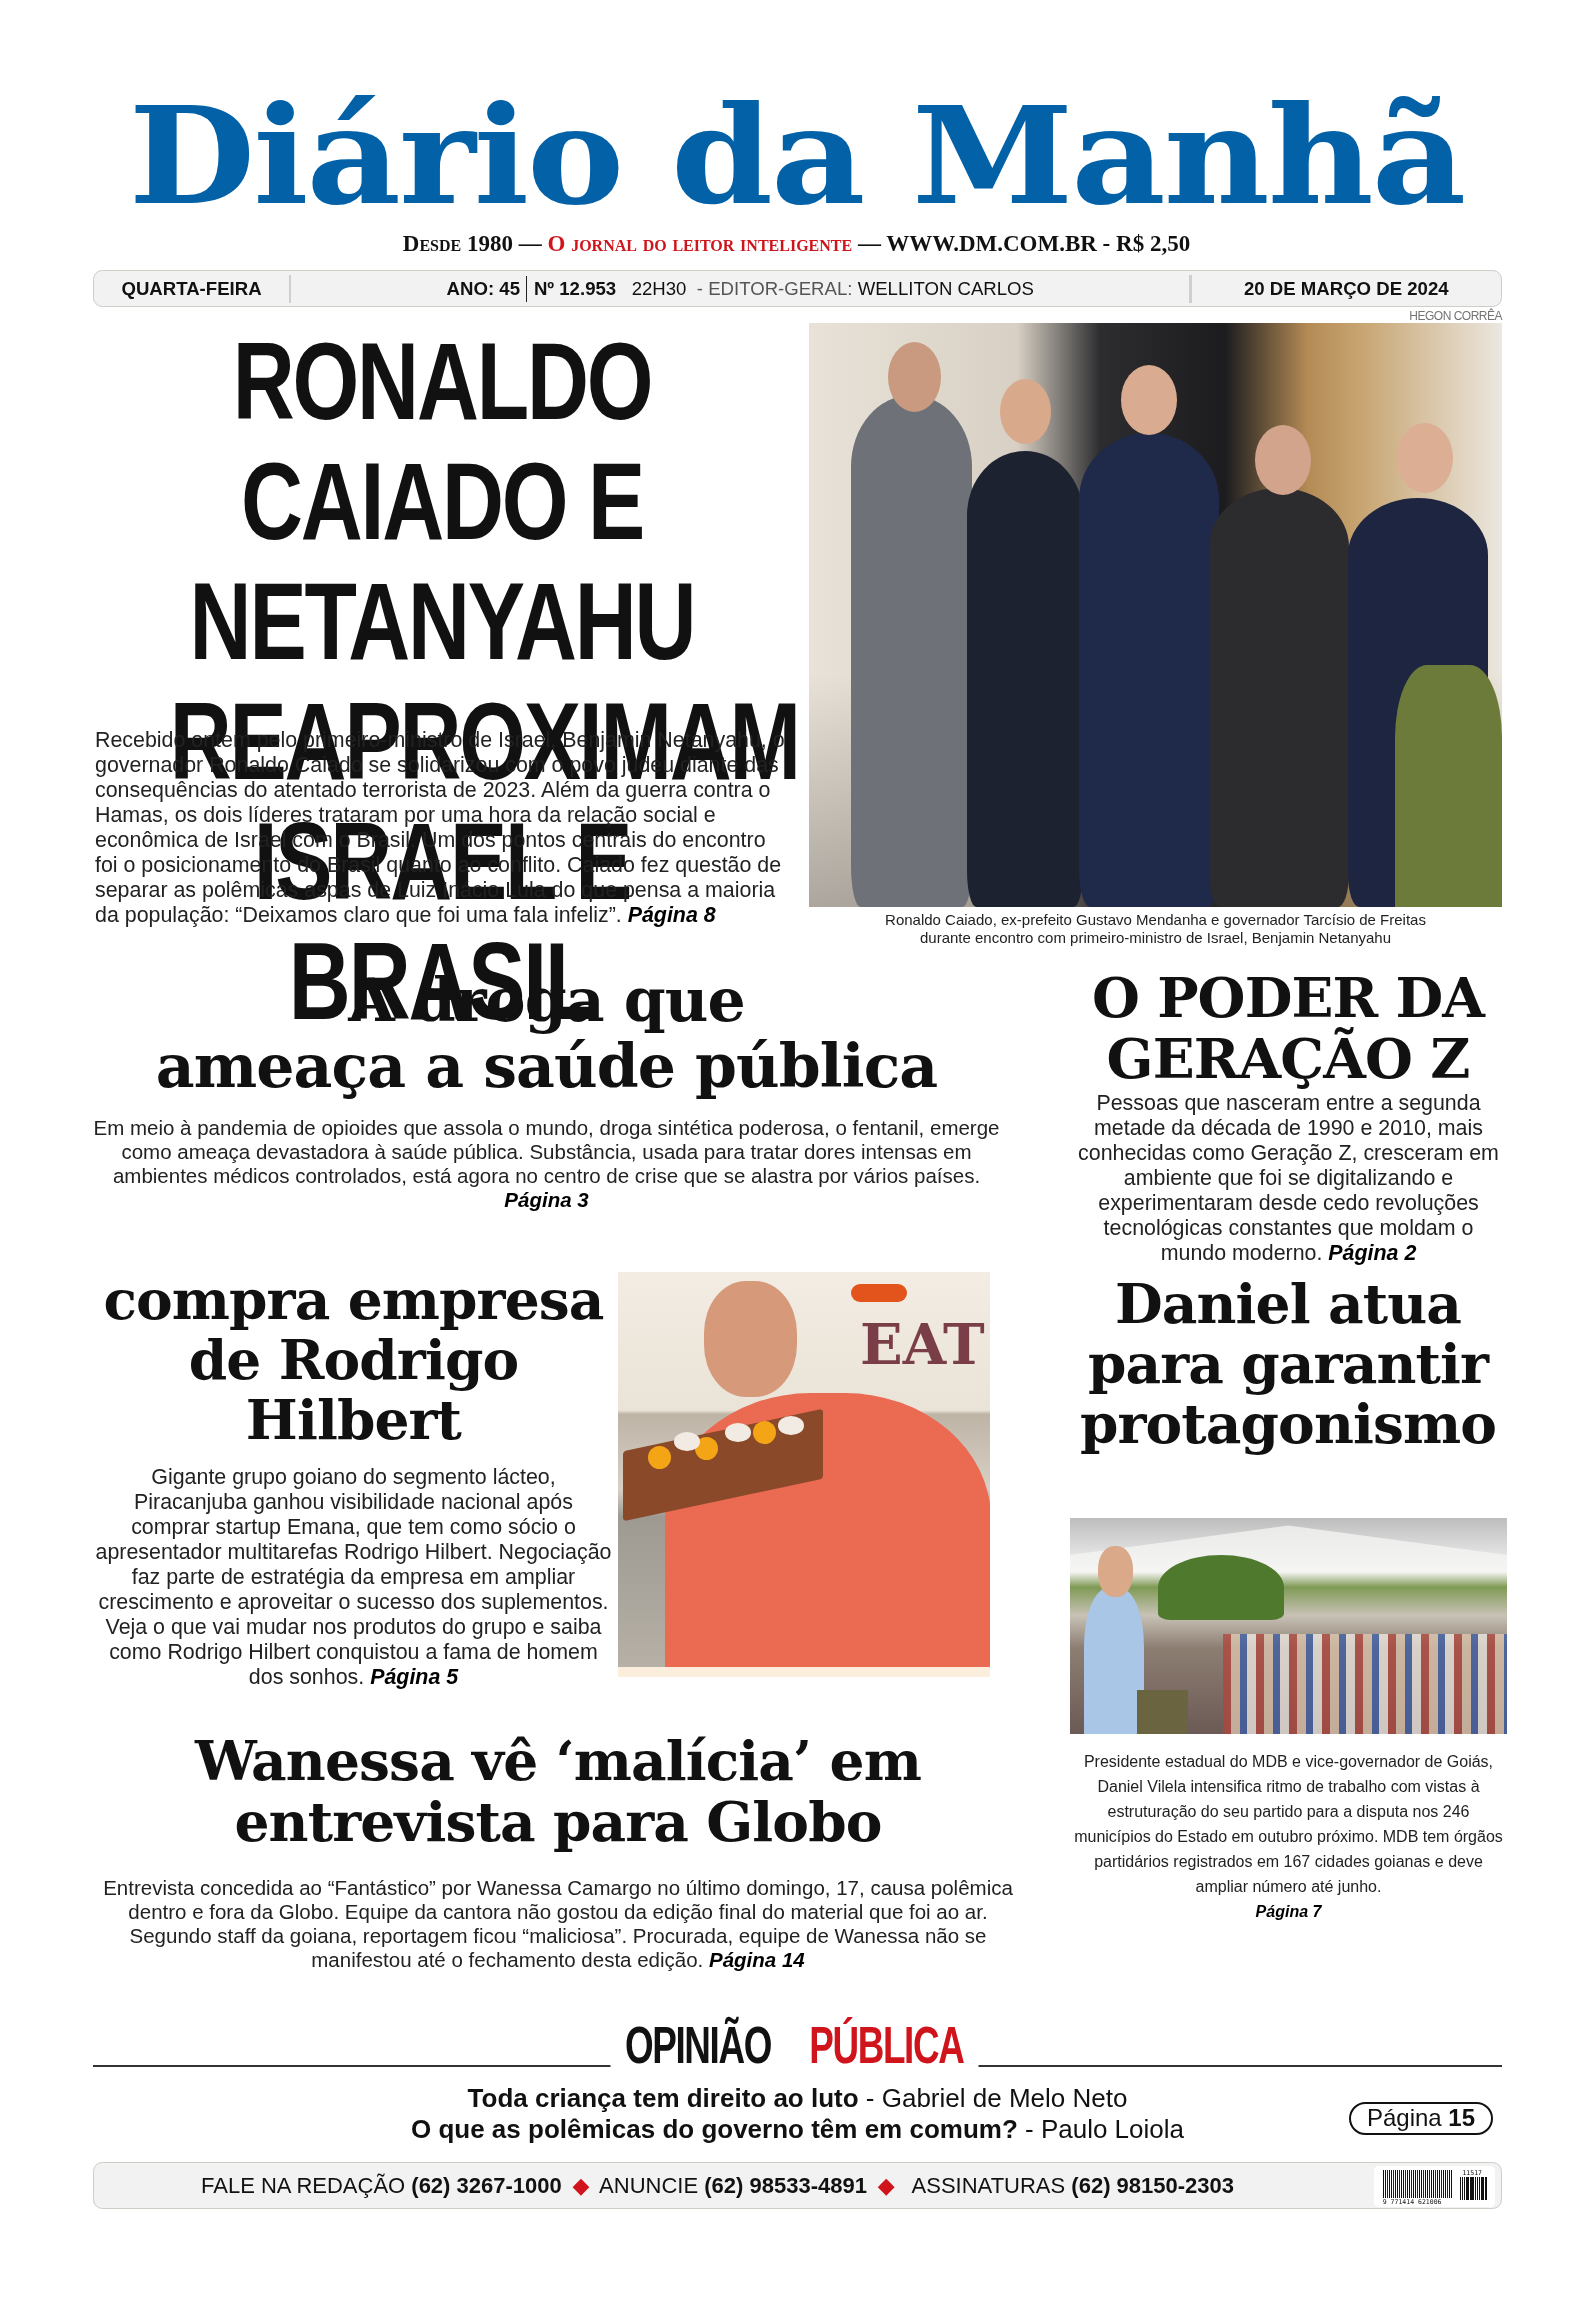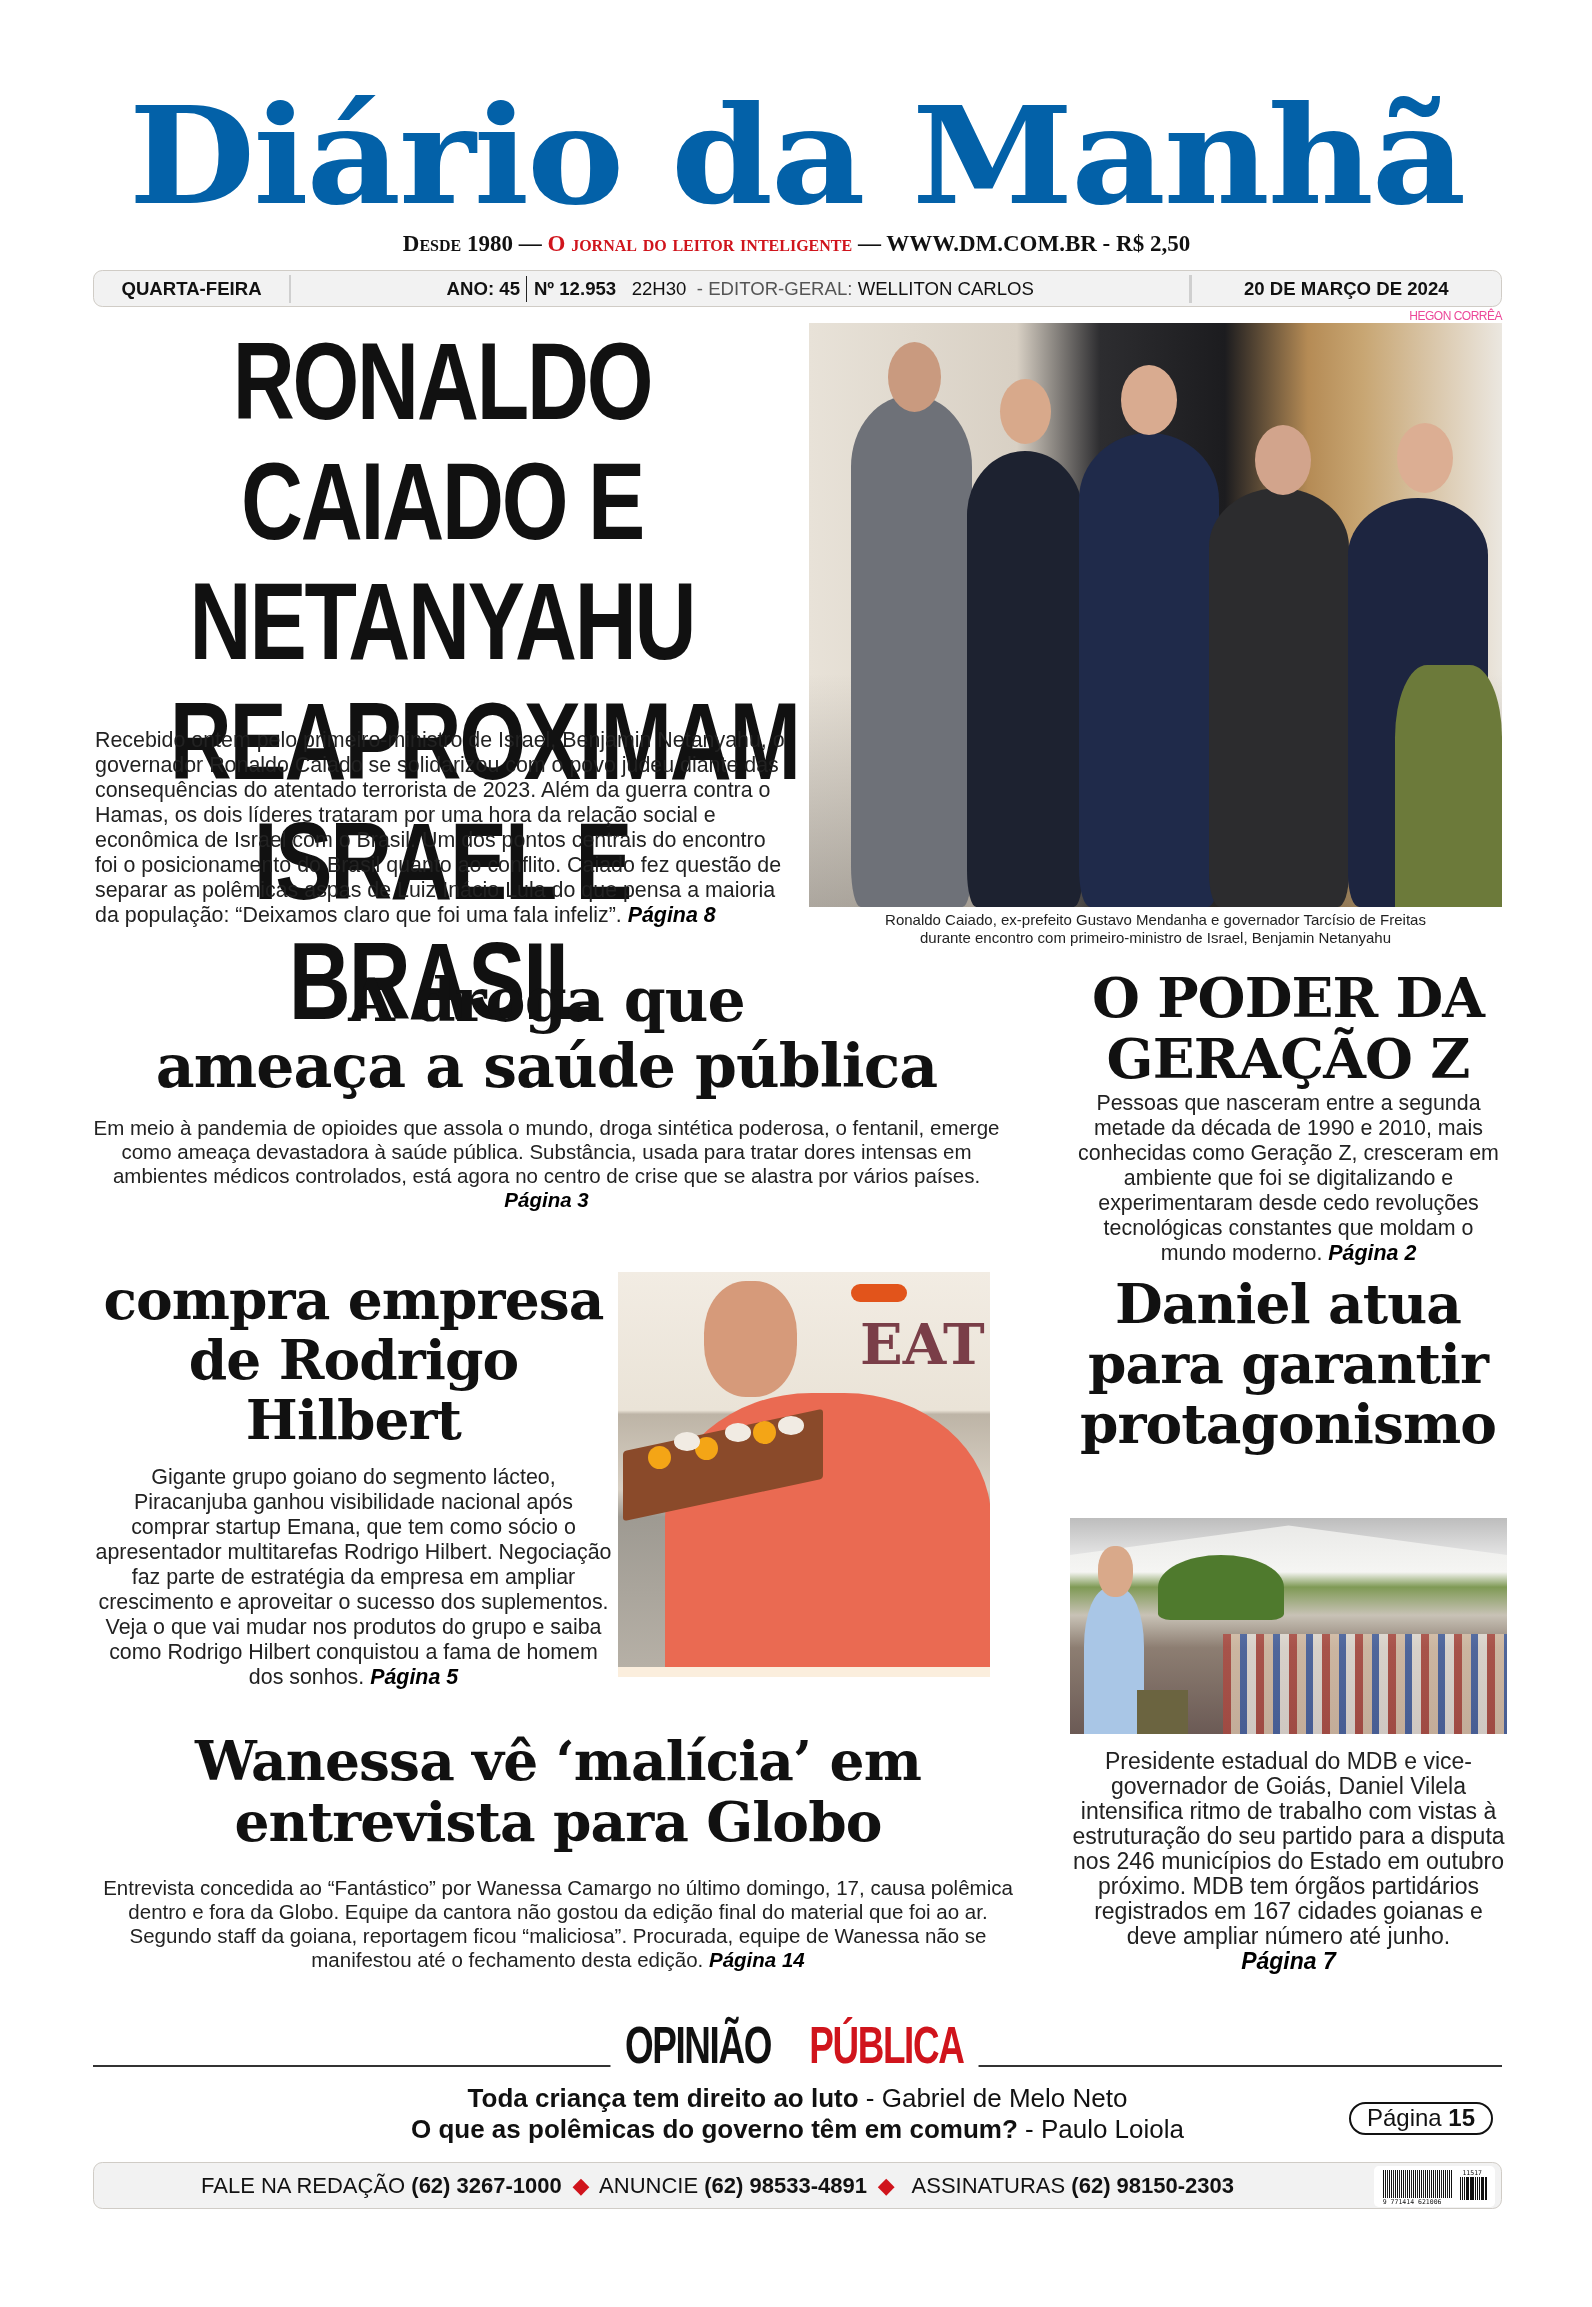--- a/index.html
+++ b/index.html
@@ -41,21 +41,21 @@
     font-size: 18.6px;
     transform: scaleX(1);
   }
   .infobar .cell { display:flex; align-items:center; height: 100%; }
   .infobar .sep { width: 2.3px; height: 28px; background: #cfcfcf; }
   .infobar .bold { font-weight: bold; }
   .infobar .thin-sep { width: 0.9px; height: 26px; background:#222; margin: 0 6.5px; }
 
   .photo-credit {
     right: 91px; top: 309px;
-    font-size: 12px; color: #ec4899; letter-spacing: -0.5px;
+    font-size: 12px; color: #737373; letter-spacing: -0.5px;
   }
 
   
   .lead-headline {
     left: 93px; width: 698px; top: 321px;
     text-align: center;
     font-family: "Liberation Sans", sans-serif;
     font-weight: bold;
     font-size: 110px;
     line-height: 120px;
@@ -140,21 +140,21 @@
     font-size: 55px; line-height: 60px;
   }
   .dan-photo {
     left: 1070px; top: 1518px; width: 437px; height: 216px;
     background:
       linear-gradient(180deg, #e8e8e6 0%, #f5f5f3 25%, #7f9a55 32%, #c8c2b6 45%, #8d7e72 60%, #6b5a55 100%);
     overflow: hidden;
   }
   .dan-body {
     left: 1070px; width: 437px; top: 1749px;
-    text-align: center; font-size: 23px; line-height: 25px; color:#222;
+    text-align: center; font-size: 16px; line-height: 25px; color:#222;
   }
 
   
   .wan-headline {
     left: 93px; width: 930px; top: 1730px;
     font-size: 55px; line-height: 61px;
   }
   .wan-body {
     left: 93px; width: 930px; top: 1876px;
     text-align: center; font-size: 20.5px; line-height: 24px; color:#222;

